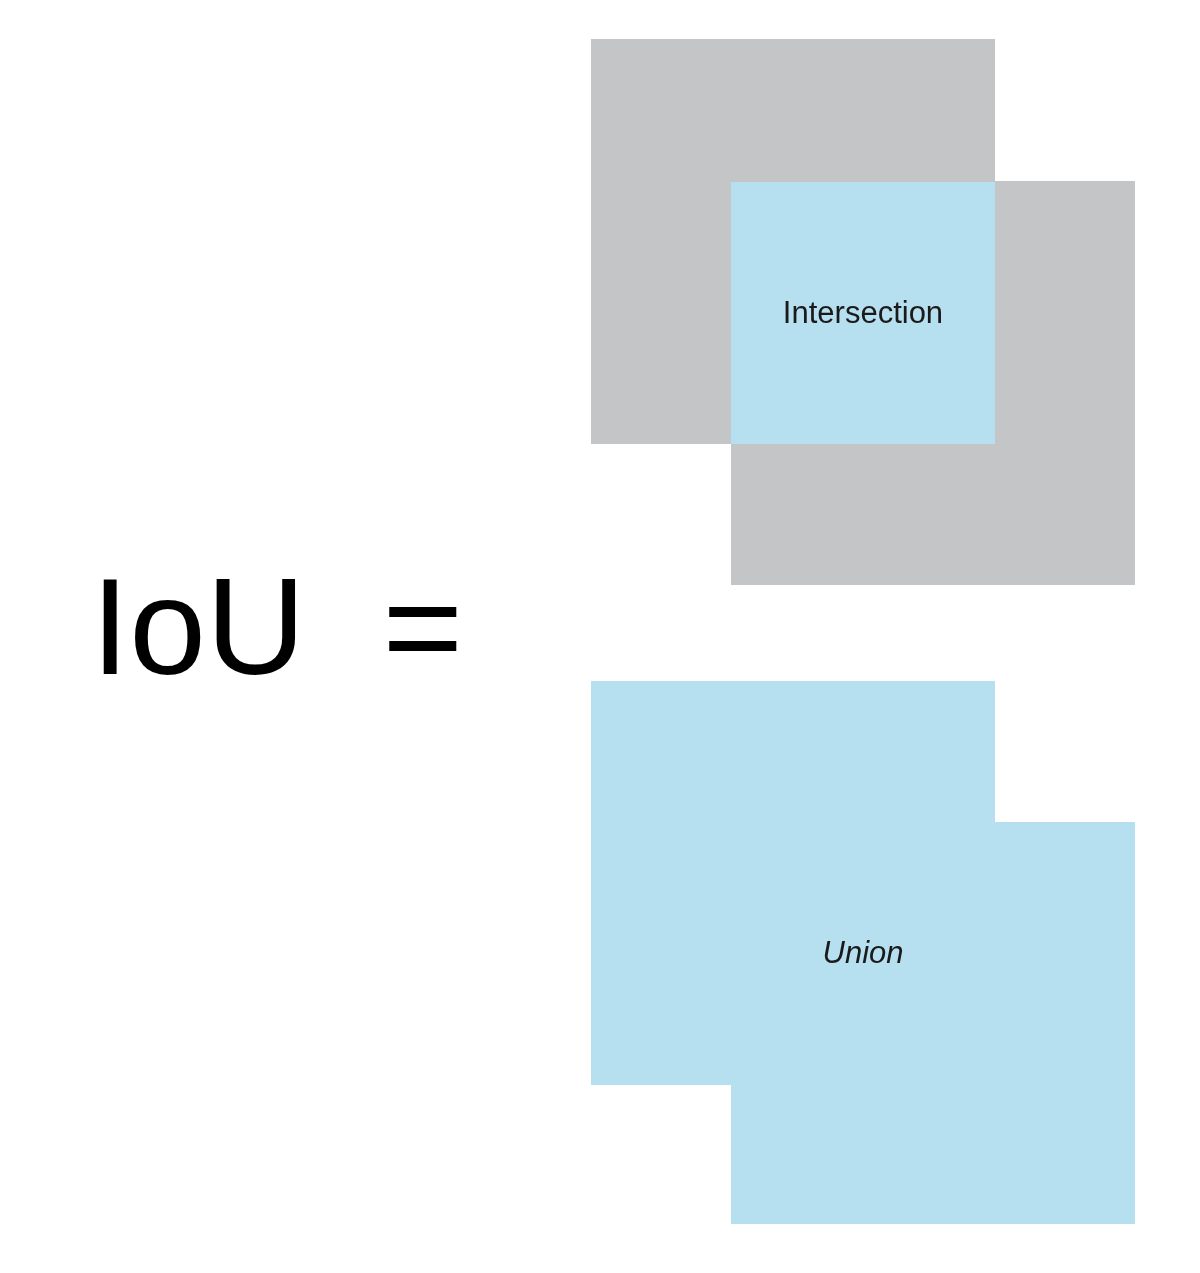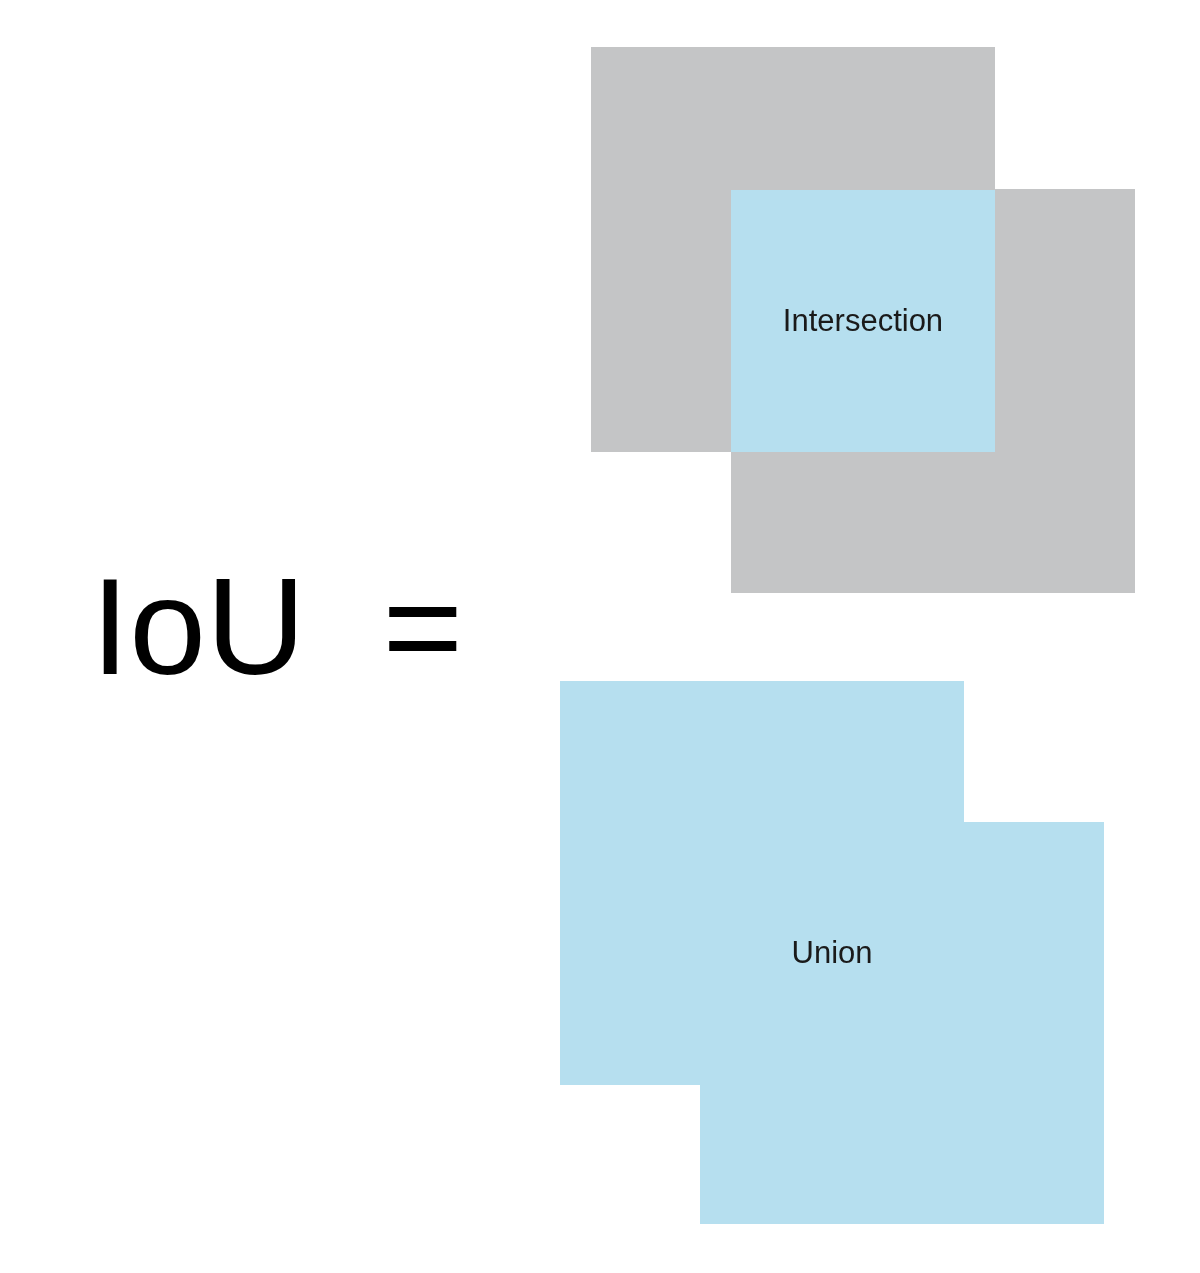--- a/index.html
+++ b/index.html
@@ -39,30 +39,31 @@
     letter-spacing: 0px;
   }
 
   
   .shape-group {
     position: absolute;
   }
 
   #intersection-group {
     left: 591px;
-    top: 47px;
+    top: 39px;
     width: 545px;
     height: 547px;
   }
 
   #union-group {
-    left: 560px;
+    left: 591px;
     top: 681px;
     width: 545px;
     height: 544px;
+    font-style: italic;
   }
 
   .box {
     position: absolute;
     box-sizing: border-box;
   }
 
   
   .gray-a {
     left: 0px;

